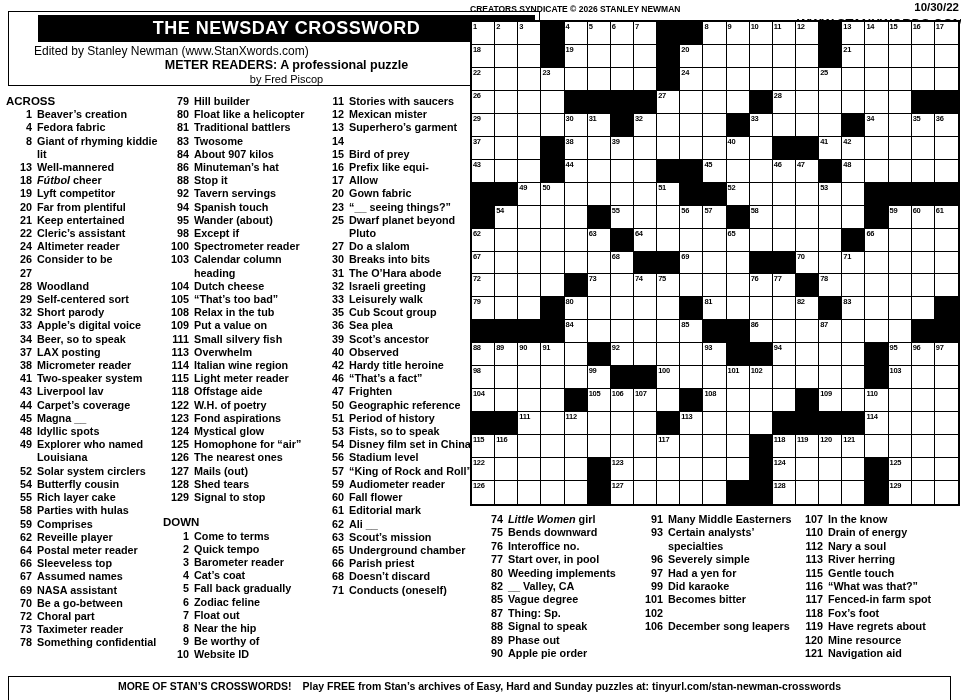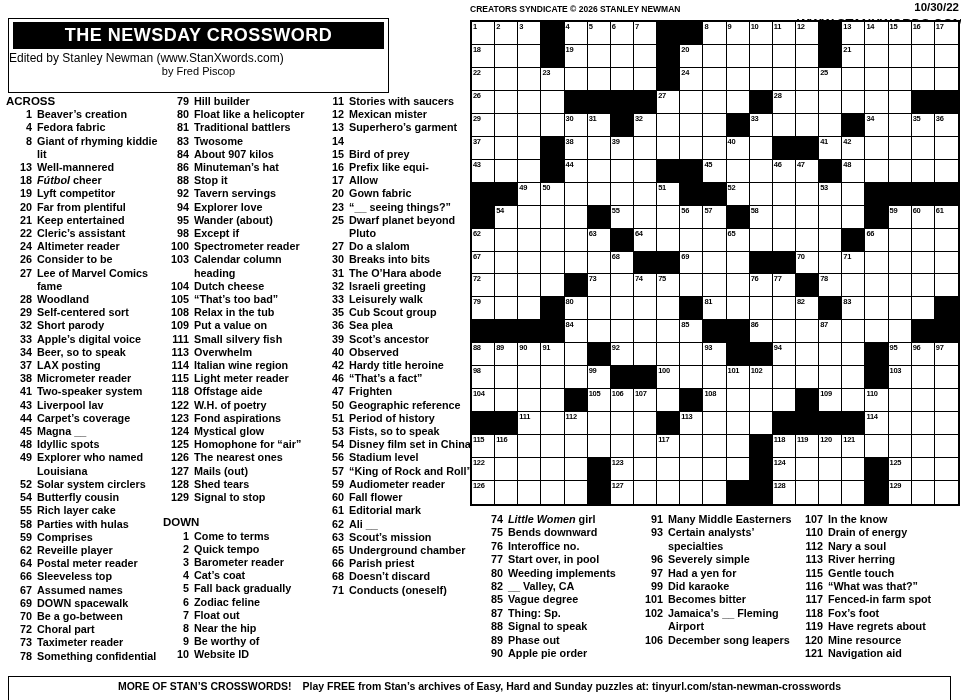--- a/index.html
+++ b/index.html
@@ -5,21 +5,21 @@
   html,body{margin:0;padding:0;background:#fff;}
   body{width:961px;height:700px;position:relative;font-family:"Liberation Sans",sans-serif;color:#000;overflow:hidden;}
 
   
   .mh{position:absolute;font-weight:bold;white-space:nowrap;}
   .mh-synd{left:470px;top:4px;font-size:8.5px;}
   .mh-site{left:797px;top:16px;font-size:13px;}
   .mh-date{right:2px;top:1px;font-size:11.5px;}
 
   
-  .header-box{position:absolute;left:8px;top:18px;width:381px;height:75px;border:1.5px solid #000;box-sizing:border-box;}
+  .header-box{position:absolute;left:8px;top:11px;width:532px;height:75px;border:1.5px solid #000;box-sizing:border-box;padding-left:25px;}
   .title-bar{margin:3px 4px 2px 4px;background:#000;color:#fff;text-align:center;font-weight:bold;font-size:18px;line-height:27px;letter-spacing:.5px;}
   .edited{text-align:left;font-size:12px;line-height:14px;}
   .subtitle{text-align:center;font-weight:bold;font-size:12.5px;line-height:15px;}
   .byline{text-align:center;font-size:11px;line-height:13px;}
 
   
   .clues{position:absolute;font-size:10.8px;font-weight:bold;line-height:13.2px;}
   #col1{left:6px;top:95px;width:160px;}
   #col2{left:163px;top:95px;width:155px;}
   #col3{left:318px;top:95px;width:155px;}
@@ -49,20 +49,21 @@
 
 <div>
   <span class="mh mh-synd">CREATORS SYNDICATE © 2026 STANLEY NEWMAN</span>
   <span class="mh mh-site">WWW.STANXWORDS.COM</span>
   <span class="mh mh-date">10/30/22</span>
 </div>
 
 <div class="header-box">
   <div class="title-bar">THE NEWSDAY CROSSWORD</div>
   <div class="edited">Edited by Stanley Newman (www.StanXwords.com)</div>
+  <div class="subtitle">METER READERS: A professional puzzle</div>
   <div class="byline">by Fred Piscop</div>
 </div>
 
 <div id="col1" class="clues">
     <div class="clue-heading">ACROSS</div>
     <div class="clue">
       <span class="cn">1</span>
       <span class="ct">Beaver’s creation</span>
     </div>
     <div class="clue">
@@ -100,21 +101,20 @@
     <div class="clue">
       <span class="cn">24</span>
       <span class="ct">Altimeter reader</span>
     </div>
     <div class="clue">
       <span class="cn">26</span>
       <span class="ct">Consider to be</span>
     </div>
     <div class="clue">
       <span class="cn">27</span>
-      <span class="ct">Lee of Marvel Comics fame</span>
     </div>
     <div class="clue">
       <span class="cn">28</span>
       <span class="ct">Woodland</span>
     </div>
     <div class="clue">
       <span class="cn">29</span>
       <span class="ct">Self-centered sort</span>
     </div>
     <div class="clue">
@@ -192,21 +192,21 @@
     <div class="clue">
       <span class="cn">66</span>
       <span class="ct">Sleeveless top</span>
     </div>
     <div class="clue">
       <span class="cn">67</span>
       <span class="ct">Assumed names</span>
     </div>
     <div class="clue">
       <span class="cn">69</span>
-      <span class="ct">DOWN spacewalk</span>
+      <span class="ct">NASA assistant</span>
     </div>
     <div class="clue">
       <span class="cn">70</span>
       <span class="ct">Be a go-between</span>
     </div>
     <div class="clue">
       <span class="cn">72</span>
       <span class="ct">Choral part</span>
     </div>
     <div class="clue">
@@ -246,21 +246,21 @@
     <div class="clue">
       <span class="cn">88</span>
       <span class="ct">Stop it</span>
     </div>
     <div class="clue">
       <span class="cn">92</span>
       <span class="ct">Tavern servings</span>
     </div>
     <div class="clue">
       <span class="cn">94</span>
-      <span class="ct">Explorer love</span>
+      <span class="ct">Spanish touch</span>
     </div>
     <div class="clue">
       <span class="cn">95</span>
       <span class="ct">Wander (about)</span>
     </div>
     <div class="clue">
       <span class="cn">98</span>
       <span class="ct">Except if</span>
     </div>
     <div class="clue">
@@ -1299,21 +1299,20 @@
     <div class="clue">
       <span class="cn">99</span>
       <span class="ct">Did karaoke</span>
     </div>
     <div class="clue">
       <span class="cn">101</span>
       <span class="ct">Becomes bitter</span>
     </div>
     <div class="clue">
       <span class="cn">102</span>
-      <span class="ct">Jamaica’s __ Fleming Airport</span>
     </div>
     <div class="clue">
       <span class="cn">106</span>
       <span class="ct">December song leapers</span>
     </div>
   </div>
 <div id="b3" class="clues">
     <div class="clue">
       <span class="cn">107</span>
       <span class="ct">In the know</span>

